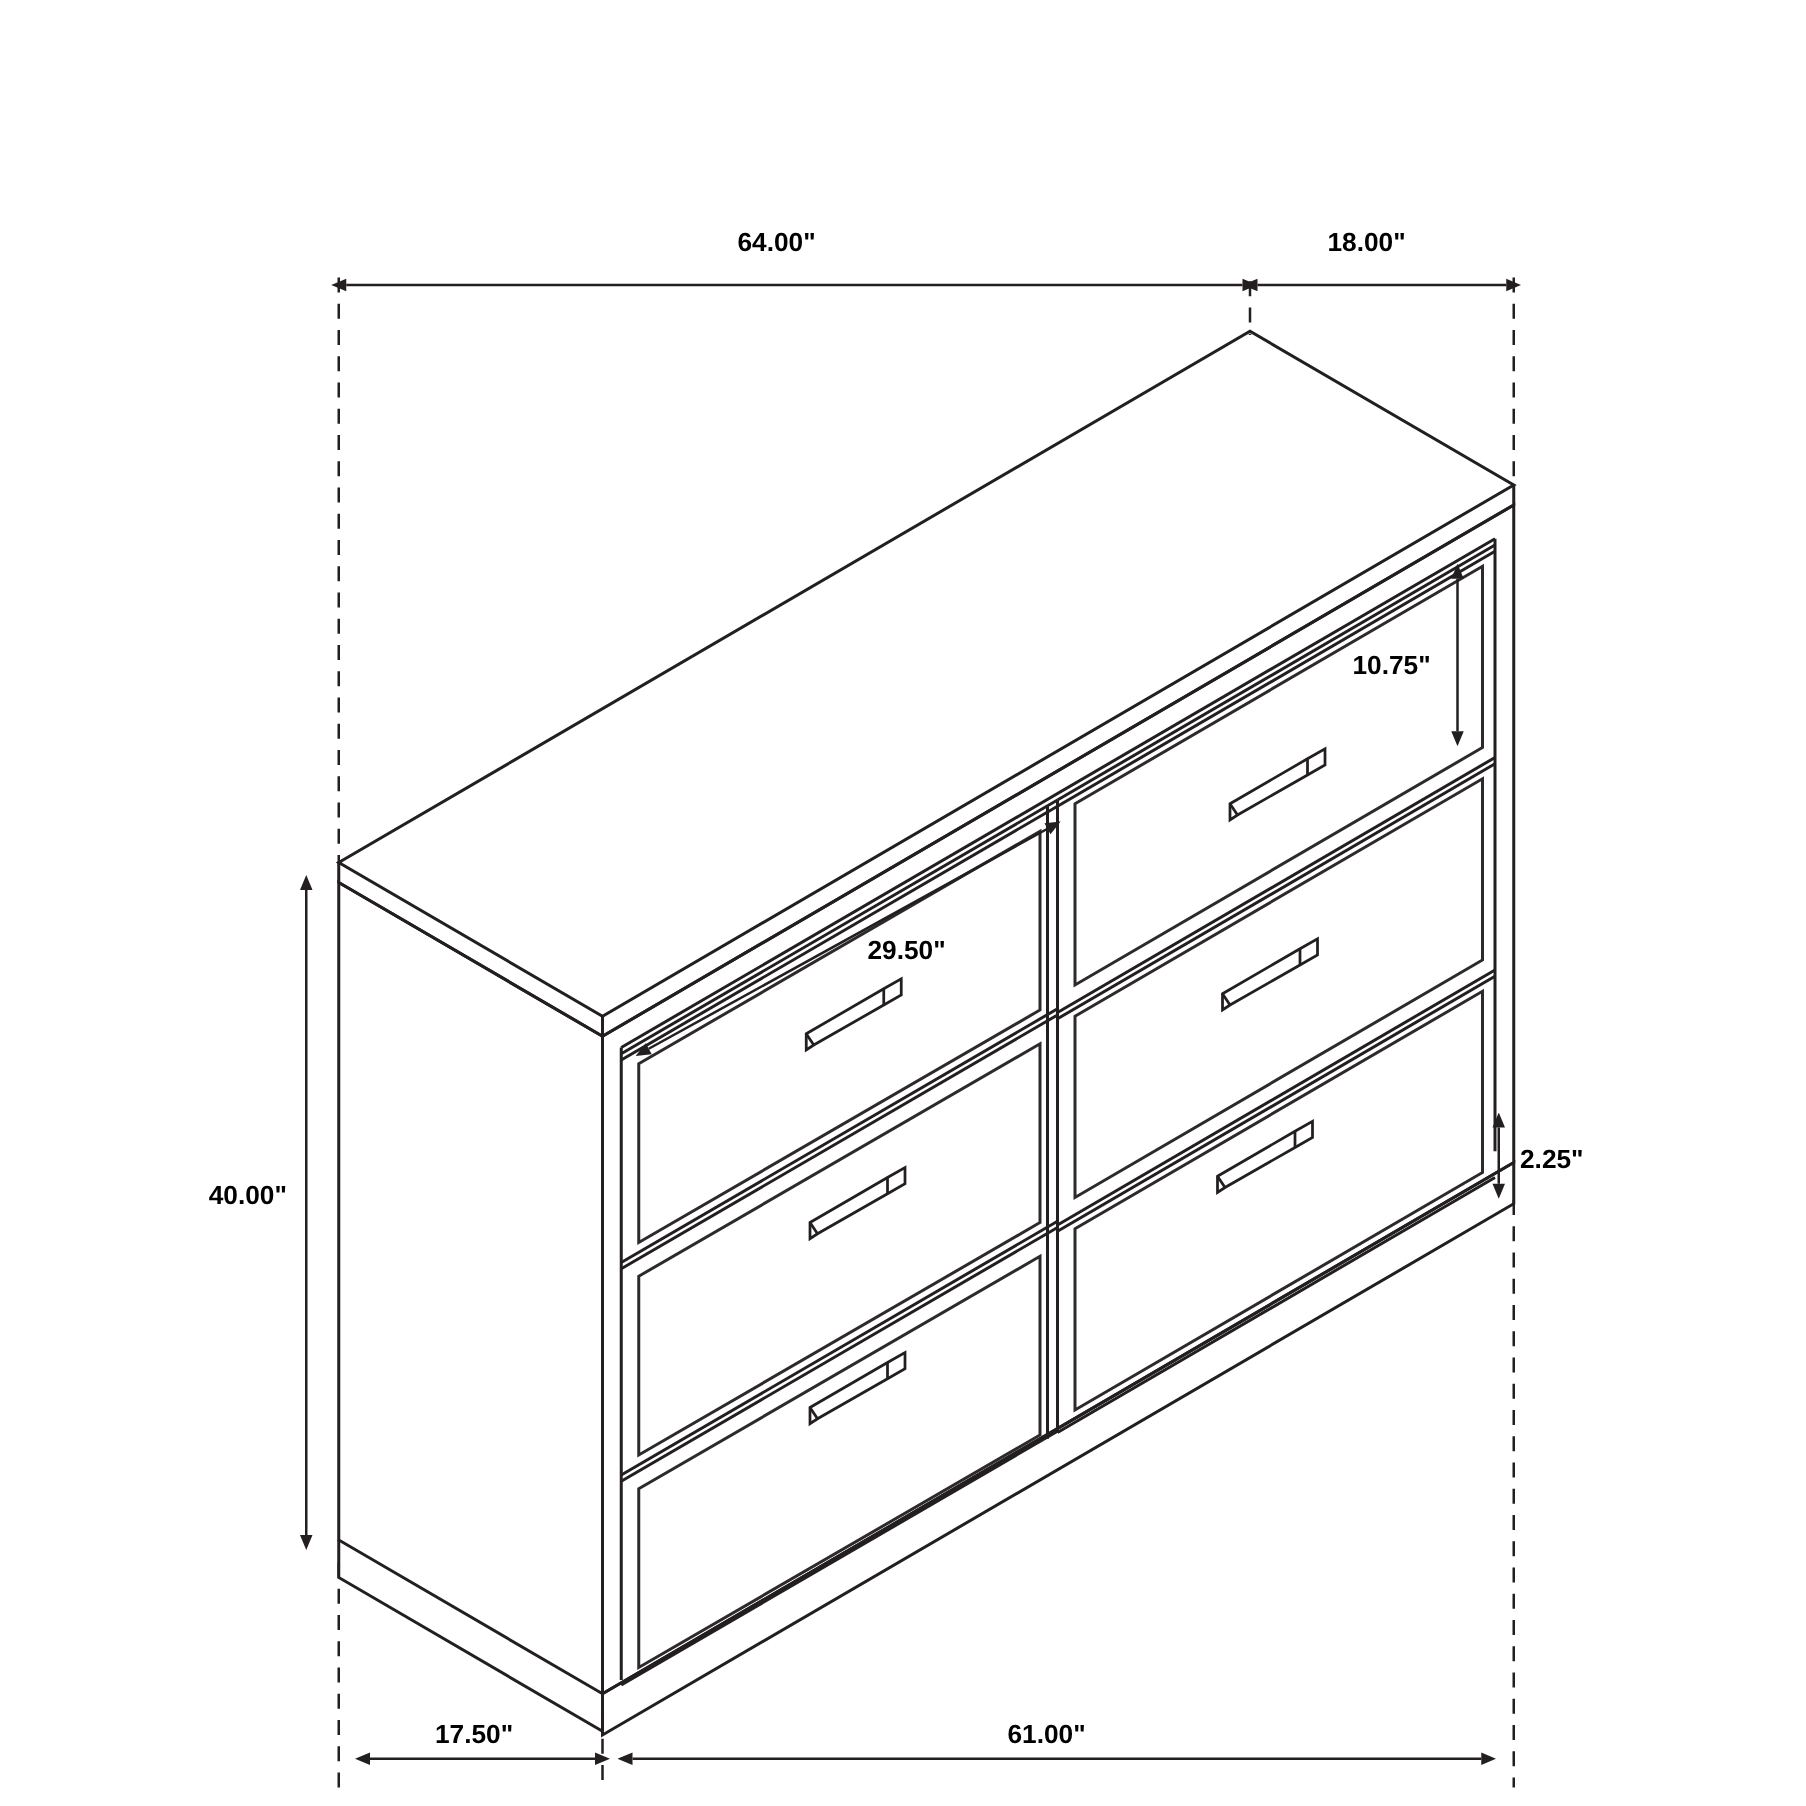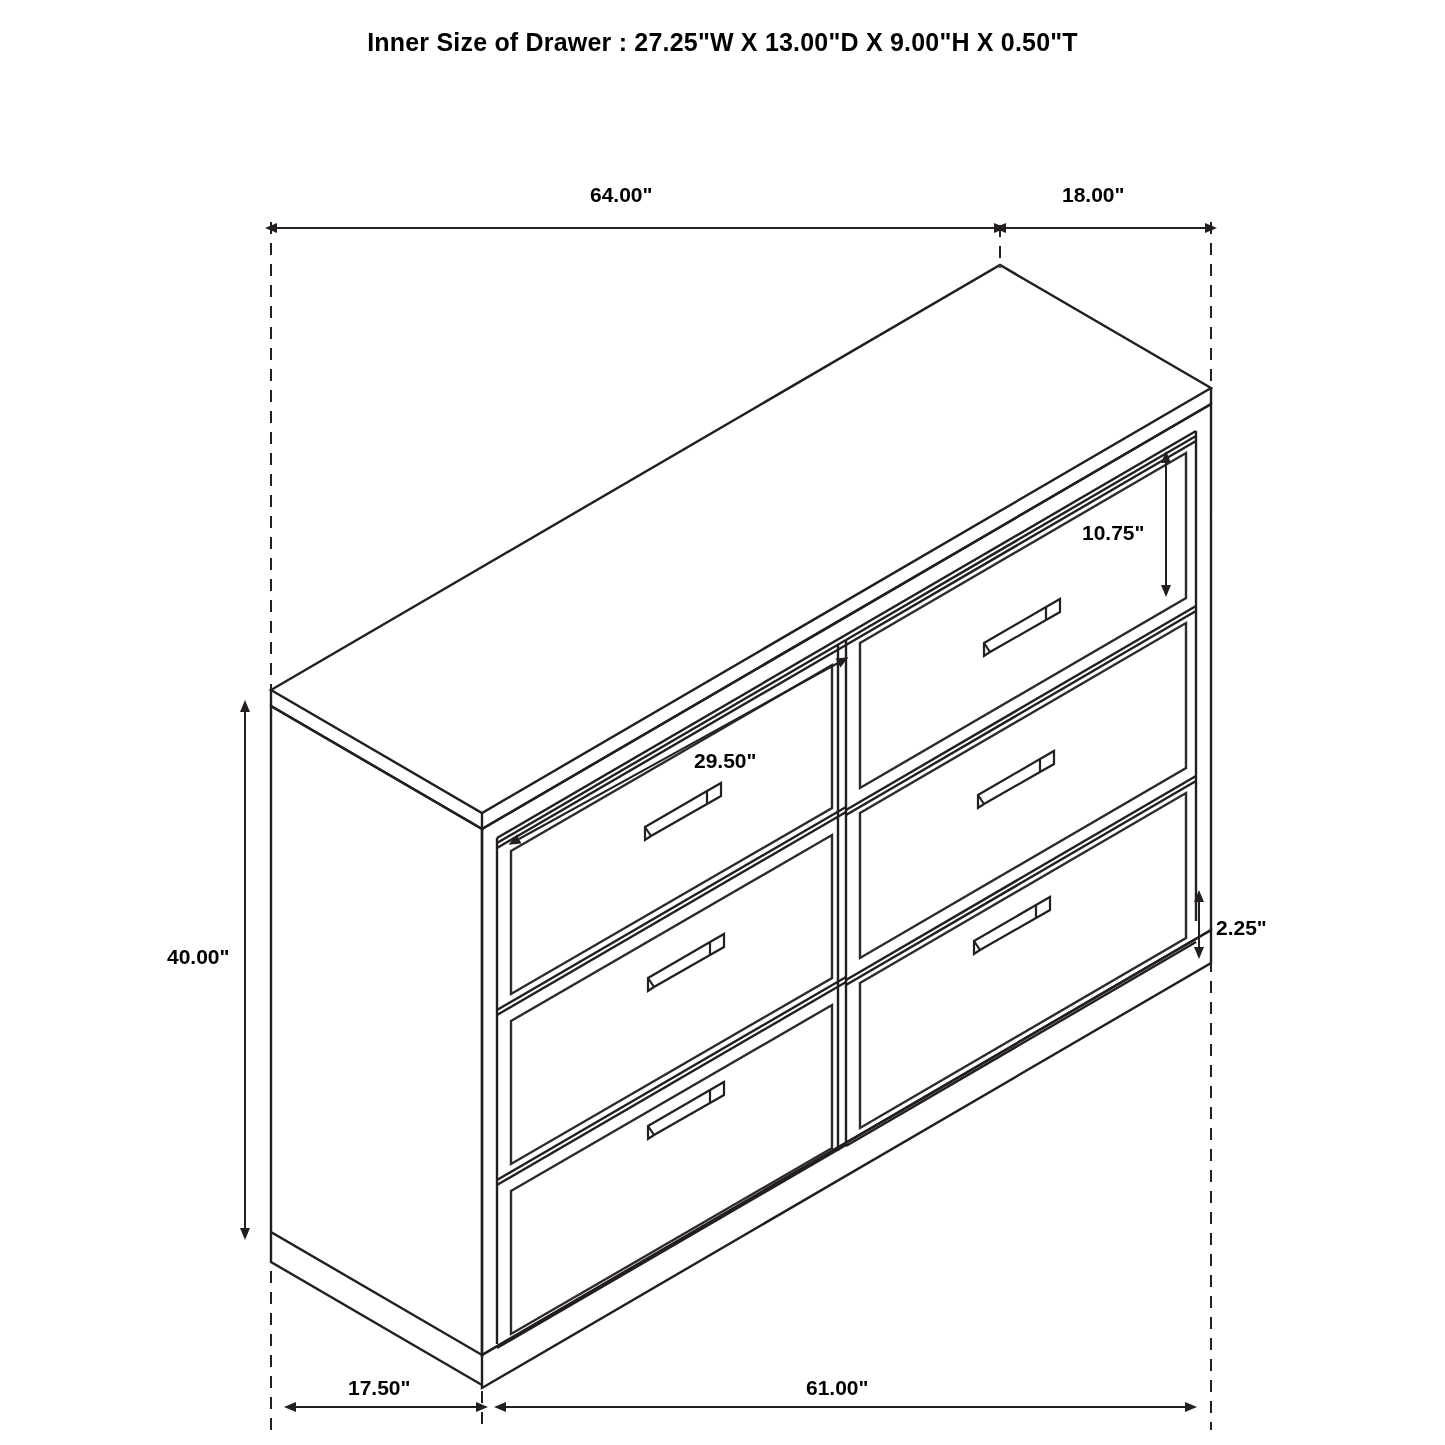--- a/index.html
+++ b/index.html
@@ -43,21 +43,20 @@
     font-weight: bold;
     color: #000000;
     white-space: nowrap;
   }
 </style>
 </head>
 <body>
 
 <div id="stage">
 
-  <div class="title">Inner Size of Drawer : 27.25"W X 13.00"D X 9.00"H X 0.50"T</div>
 
   <svg class="drawing" viewBox="0 0 1445 1445">
     <defs>
       <marker id="arrL" markerWidth="14" markerHeight="12" refX="12" refY="6" orient="auto" markerUnits="userSpaceOnUse">
         <path d="M12,1 L0,6 L12,11 z" fill="#231f20"></path>
       </marker>
       <marker id="arrR" markerWidth="14" markerHeight="12" refX="2" refY="6" orient="auto" markerUnits="userSpaceOnUse">
         <path d="M2,1 L14,6 L2,11 z" fill="#231f20"></path>
       </marker>
     </defs>

